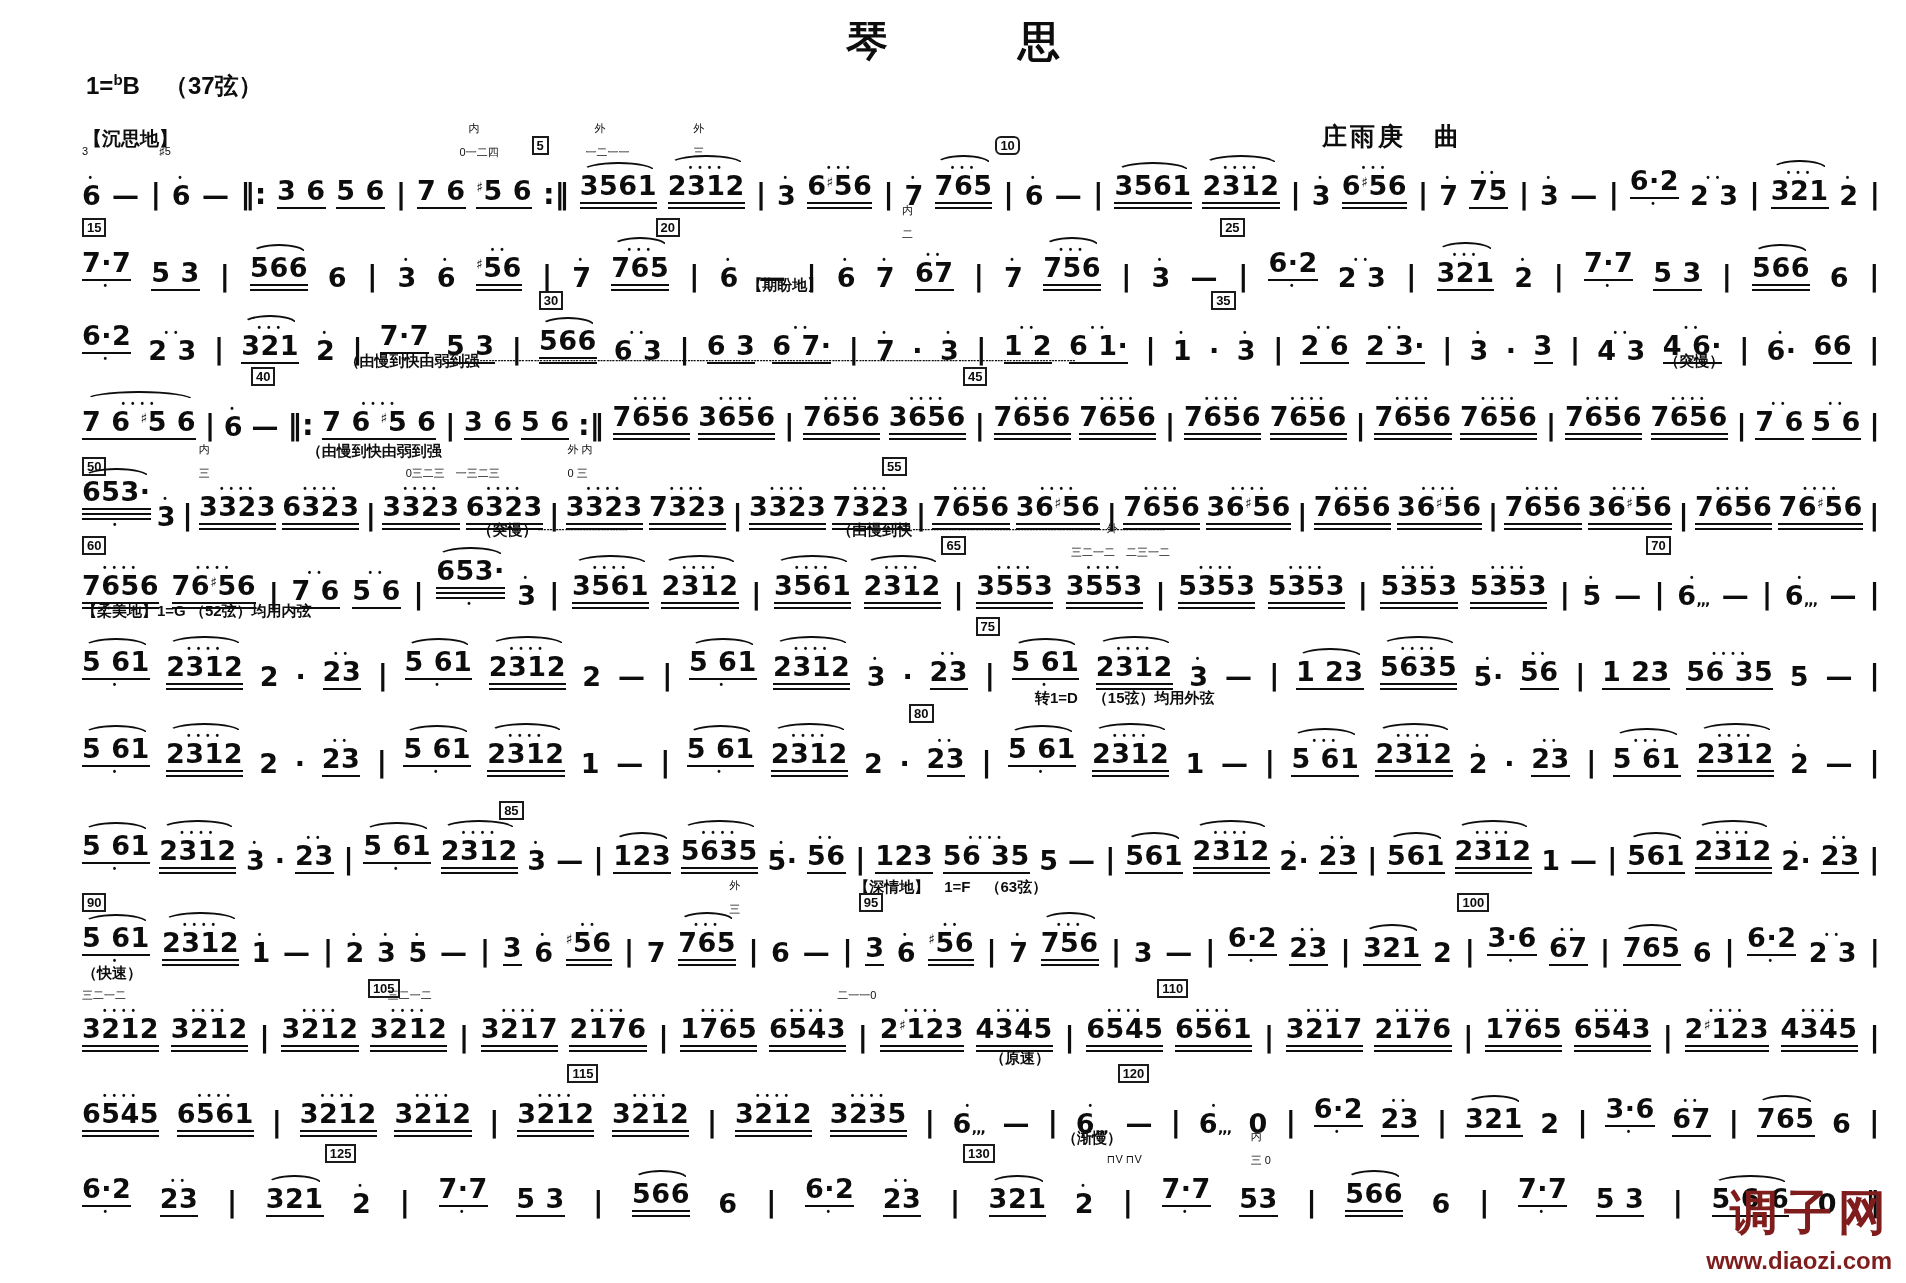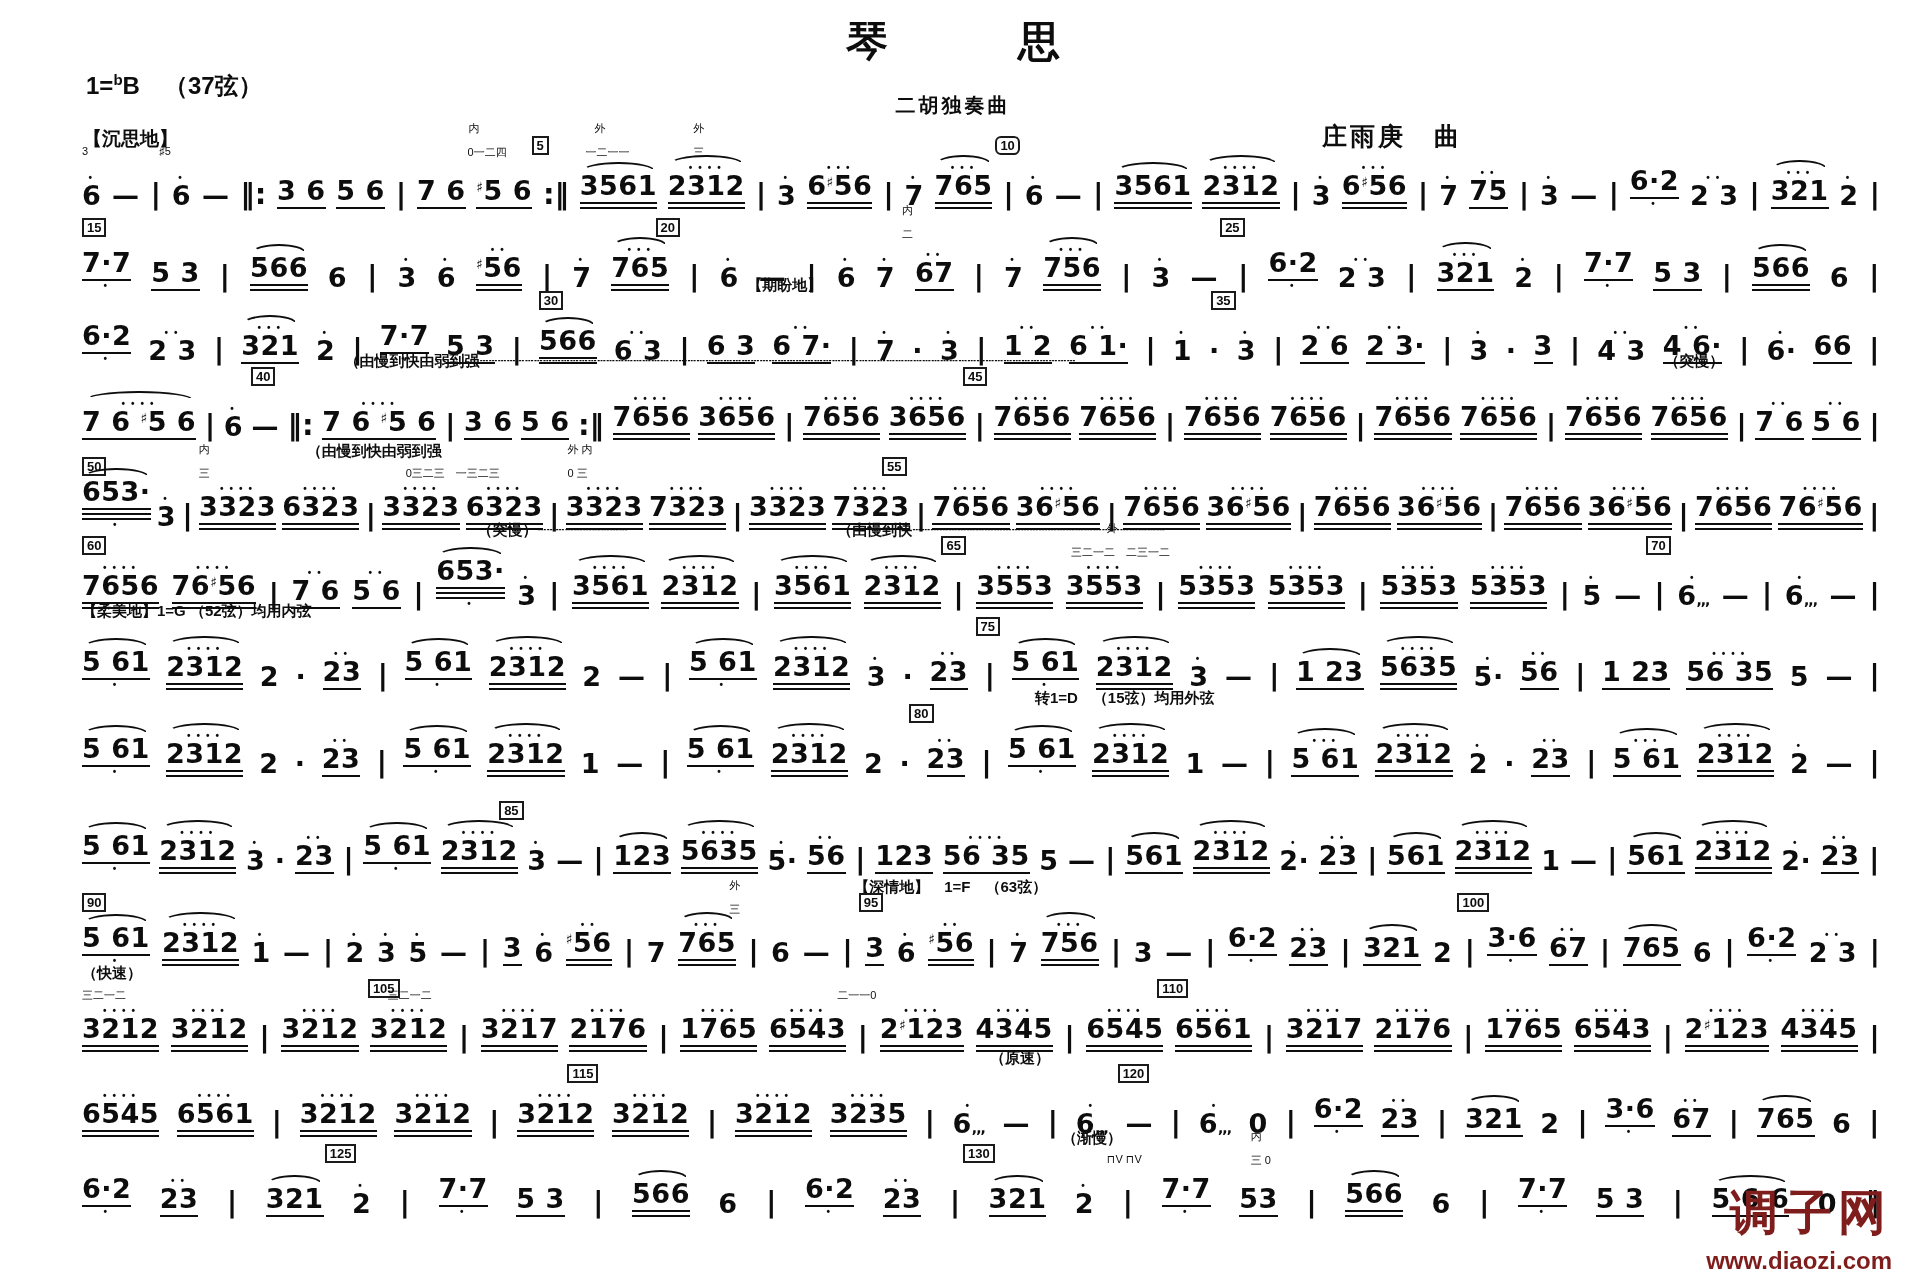--- a/index.html
+++ b/index.html
@@ -38,32 +38,31 @@
 
 <div class="page">
 
   <div class="title">
     <span>琴</span>
     <span>思</span>
   </div>
 
   <div class="key"><span>1=</span><sup>b</sup><span>B</span>　<span>（37弦）</span></div>
 
-  <div class="subtitle">二胡独奏曲</div>
 
   <div class="composer">庄雨庚　曲</div>
 
   <div class="tempo">【沉思地】</div>
 
   <div id="systems">
       <div class="system" style="top: 123px;">
         <span class="ann small" style="left: 0%;">3</span>
         <span class="ann small" style="left: 4.3%;">♯5</span>
         <span class="ann small up" style="left: 21.5%;">内</span>
-        <span class="ann small" style="left: 21%; margin-left: 8px;">0一二四</span>
+        <span class="ann small" style="left: 21%;">0一二四</span>
         <span class="ann box" style="left: 25%;">5</span>
         <span class="ann small up" style="left: 28.5%;">外</span>
         <span class="ann small" style="left: 28%;">一二一一</span>
         <span class="ann small up" style="left: 34%;">外</span>
         <span class="ann small" style="left: 34%;">三</span>
         <span class="ann box" style="left: 50.8%; border-radius: 6px;">10</span>
         <div class="notes">
           <span class="g">
             <em class="dots">•</em>
             <b class="t">6</b>

